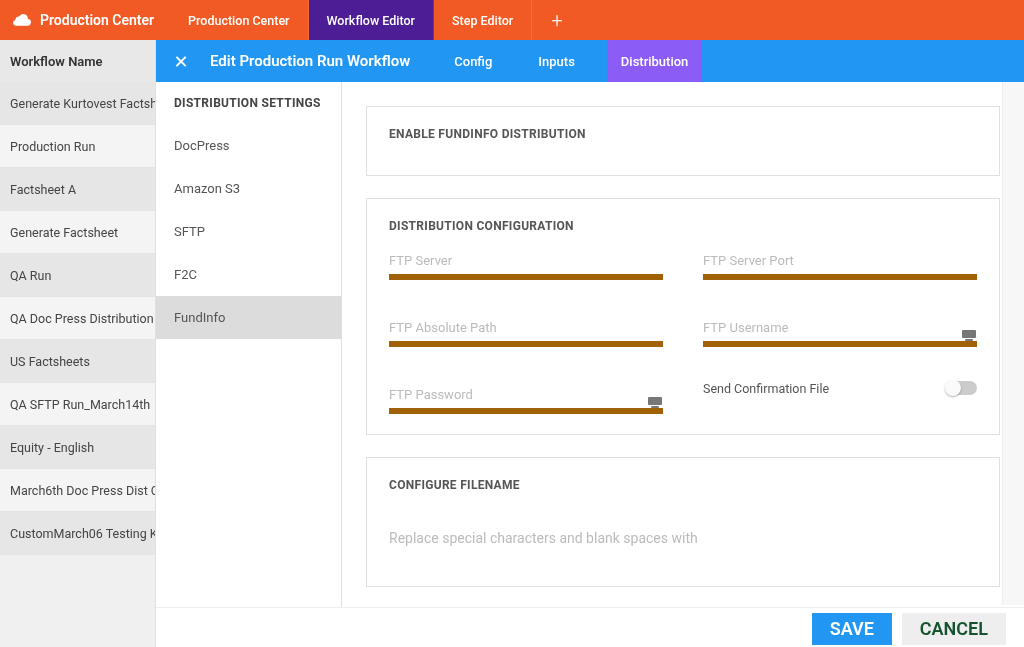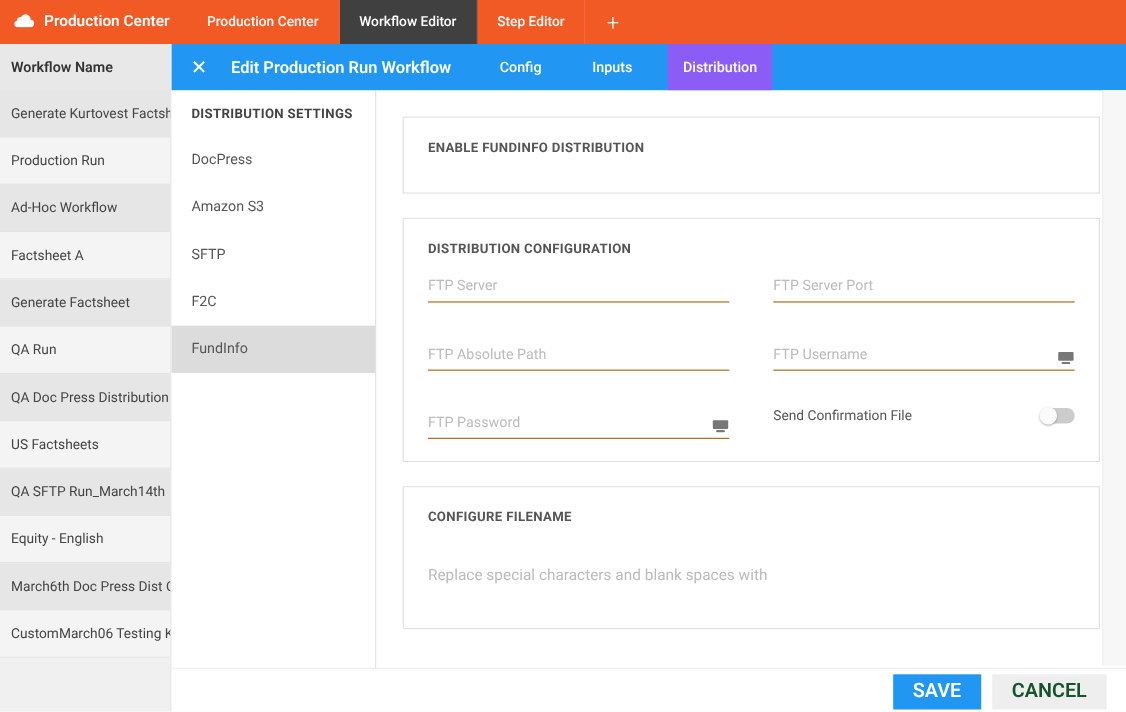--- a/index.html
+++ b/index.html
@@ -2,21 +2,21 @@
 <html><head>
 <meta charset="utf-8">
 <style>
   * { box-sizing: border-box; margin: 0; padding: 0; font-family: -apple-system, BlinkMacSystemFont, "Segoe UI", Roboto, Helvetica, Arial, sans-serif; }
   html, body { width: 1024px; height: 647px; overflow: hidden; background: #fff; }
   
   .topbar { height: 40px; background: #f15a24; display: flex; align-items: stretch; color: #fff; font-size: 13px; }
   .brand { display: flex; align-items: center; padding: 0 16px 0 12px; font-weight: 600; font-size: 14px; gap: 8px; min-width: 155px; }
   .cloud-svg { width: 20px; height: 14px; }
   .top-tab { display: flex; align-items: center; padding: 0 18px; cursor: pointer; font-weight: 500; font-size: 12.5px; border-right: 1px solid rgba(255,255,255,0.12); }
-  .top-tab.active { background: #404040; }
+  .top-tab.active { background: #4c1d95; }
   .top-tab.plus { width: 50px; justify-content: center; font-size: 20px; font-weight: 300; border-right: none; }
 
   .main { display: flex; height: 607px; }
   .sidebar { width: 156px; background: #f0f0f0; border-right: 1px solid #e0e0e0; overflow: hidden; }
   .sidebar-head { height: 42px; display: flex; align-items: center; padding: 11px 10px; font-size: 13px; font-weight: 600; color: #333; background: #e8e8e8; }
   .wf-item { height: 43px; display: flex; align-items: center; padding: 0 10px; font-size: 12.5px; color: #444; cursor: pointer; border-bottom: 1px solid #e4e4e4; white-space: nowrap; overflow: hidden; }
   .wf-item:nth-child(even){ background:#e6e6e6; }
   .wf-item:nth-child(odd){ background:#f4f4f4; }
 
   .content { position: relative; flex: 1; background: #f7f7f7; }
@@ -42,21 +42,21 @@
 
   .toggle { width: 30px; height: 14px; border-radius: 8px; position: relative; cursor: pointer; display:inline-block; vertical-align:middle; }
   .toggle .knob { position: absolute; width: 16px; height: 16px; border-radius: 50%; top: -1px; transition: .15s; box-shadow: 0 1px 2px rgba(0,0,0,.3); }
   .toggle.on { background: #7ec8f7; }
   .toggle.on .knob { right: -2px; background: #1e9cf0; }
   .toggle.off { background: #ccc; }
   .toggle.off .knob { left: -2px; background: #fafafa; }
 
   .grid2 { display: grid; grid-template-columns: 1fr 1fr; gap: 34px 40px; margin-top: 12px; }
   .field { position: relative; }
-  .field input { width: 100%; border: none; border-bottom: 1px solid #a16207; padding: 6px 26px 6px 0; font-size: 13px; color: #333; outline: none; background: transparent; }
+  .field input { width: 100%; border: none; border-bottom: 6px solid #a16207; padding: 6px 26px 6px 0; font-size: 13px; color: #333; outline: none; background: transparent; }
   .field input::placeholder { color: #bbb; }
   .field .glyph { position: absolute; right: 0; bottom: 6px; width: 16px; height: 14px; }
   .field .glyph svg { width:16px; height:14px; fill:#777; }
   .field-toggle { display: flex; justify-content: space-between; }
 
   .footer { height: 42px; border-top: 1px solid #eee; display: flex; align-items: center; justify-content: flex-end; gap: 10px; padding: 0 18px; }
   .btn { height: 32px; padding: 0 18px; font-size: 18px; font-weight: 600; border: none; cursor: pointer; }
   .btn-save { background: #2196f3; color: #fff; }
   .btn-cancel { background: #eee; color: #14532d; }
 
@@ -91,23 +91,20 @@
 <div class="main">
   <div class="sidebar">
     <div class="sidebar-head">Workflow Name</div>
     <div class="wf-item">
         <span>Generate Kurtovest Factsheet</span>
       </div>
     <div class="wf-item">
         <span>Production Run</span>
       </div>
     <div class="wf-item">
-        <span>Ad-Hoc Workflow</span>
-      </div>
-    <div class="wf-item">
         <span>Factsheet A</span>
       </div>
     <div class="wf-item">
         <span>Generate Factsheet</span>
       </div>
     <div class="wf-item">
         <span>QA Run</span>
       </div>
     <div class="wf-item">
         <span>QA Doc Press Distribution Run</span>

